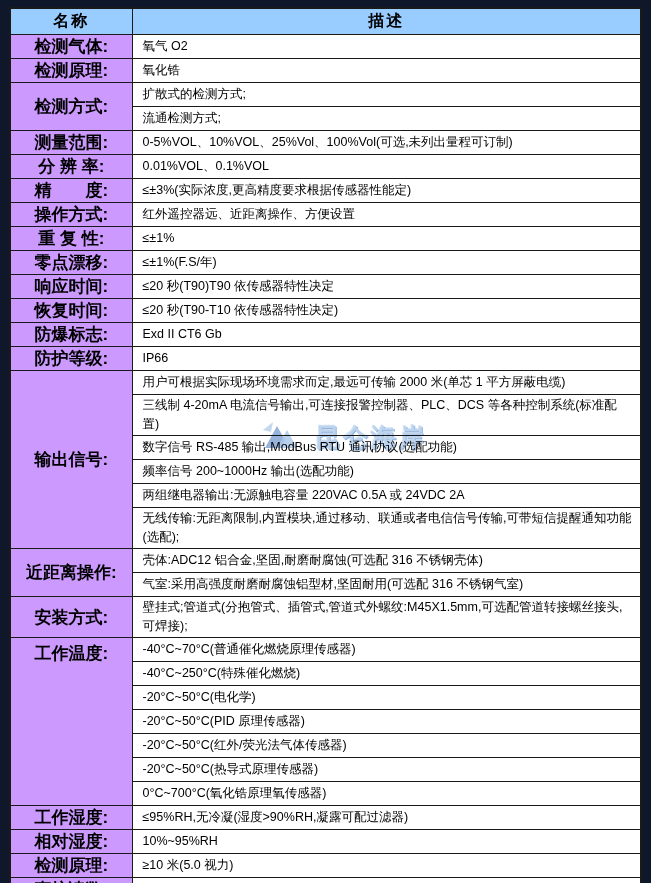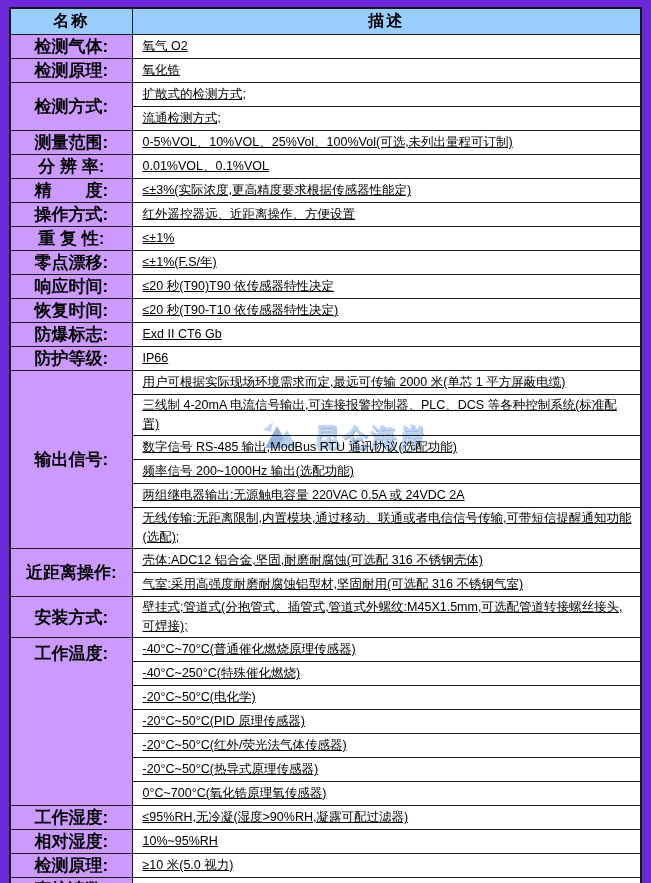--- a/index.html
+++ b/index.html
@@ -5,21 +5,21 @@
   html, body {
     margin: 0;
     padding: 0;
     background: #ffffff;
     font-family: "Liberation Sans", "DejaVu Sans", sans-serif;
   }
   .page {
     position: relative;
     width: 651px;
     height: 883px;
-    background: #6d28d9;
+    background: #0f172a;
     overflow: hidden;
   }
   table.spec {
     position: absolute;
     left: 9px;
     top: 7px;
     width: 633px;
     border-collapse: collapse;
     table-layout: fixed;
     border: 2px solid #1a1a1a;
@@ -50,21 +50,20 @@
     padding-top: 4px;
   }
   td.desc {
     background: #ffffff;
     font-size: 12.5px;
     line-height: 19px;
     height: 21px;
     padding: 1px 8px 1px 10px;
     vertical-align: middle;
     word-break: break-all;
-    text-decoration: underline;
   }
   .watermark {
     position: absolute;
     left: 263px;
     top: 420px;
     display: flex;
     align-items: flex-end;
     gap: 16px;
     pointer-events: none;
     mix-blend-mode: multiply;

